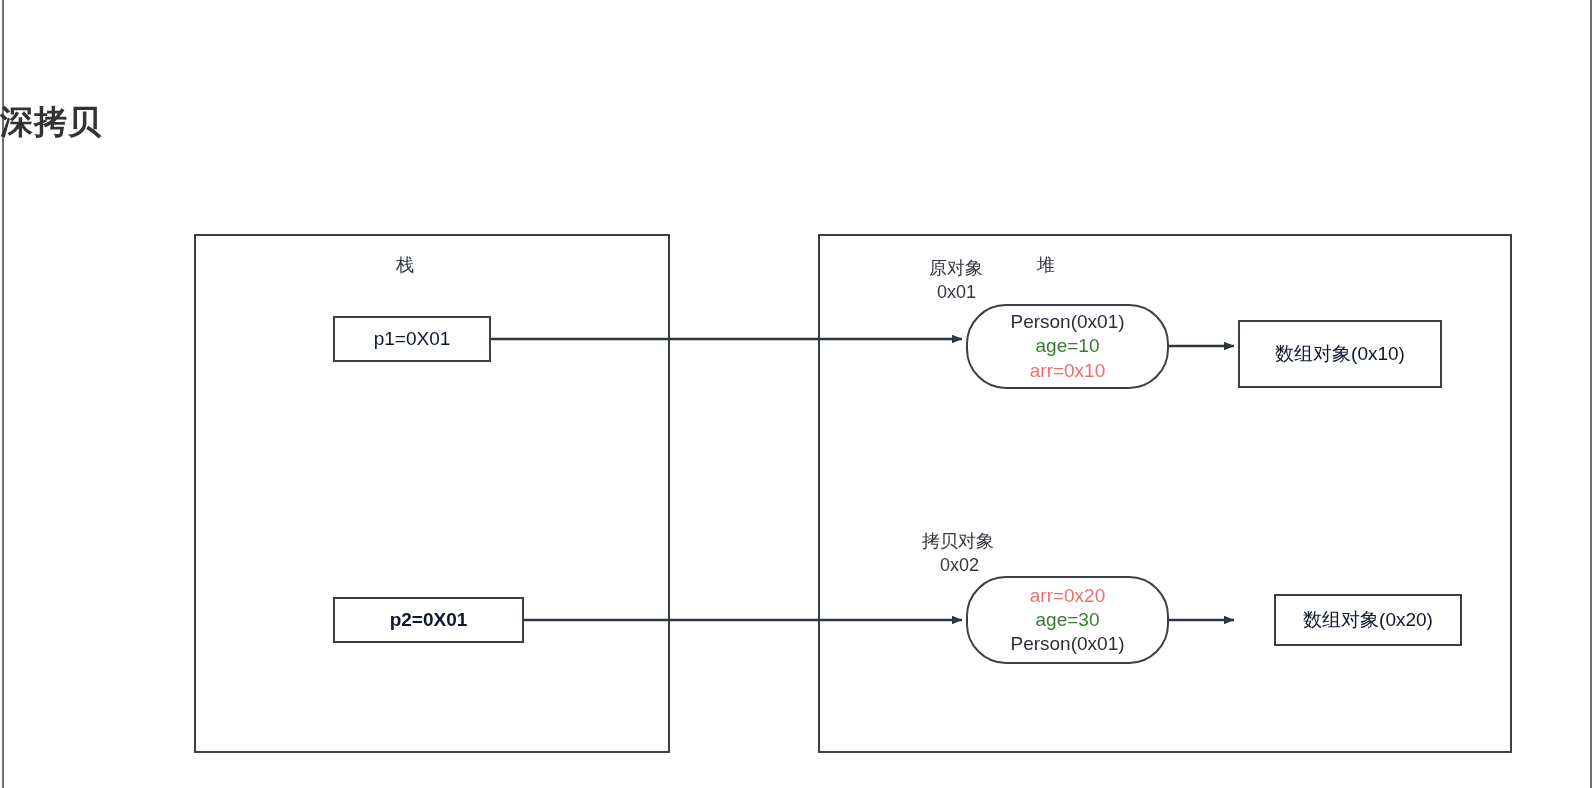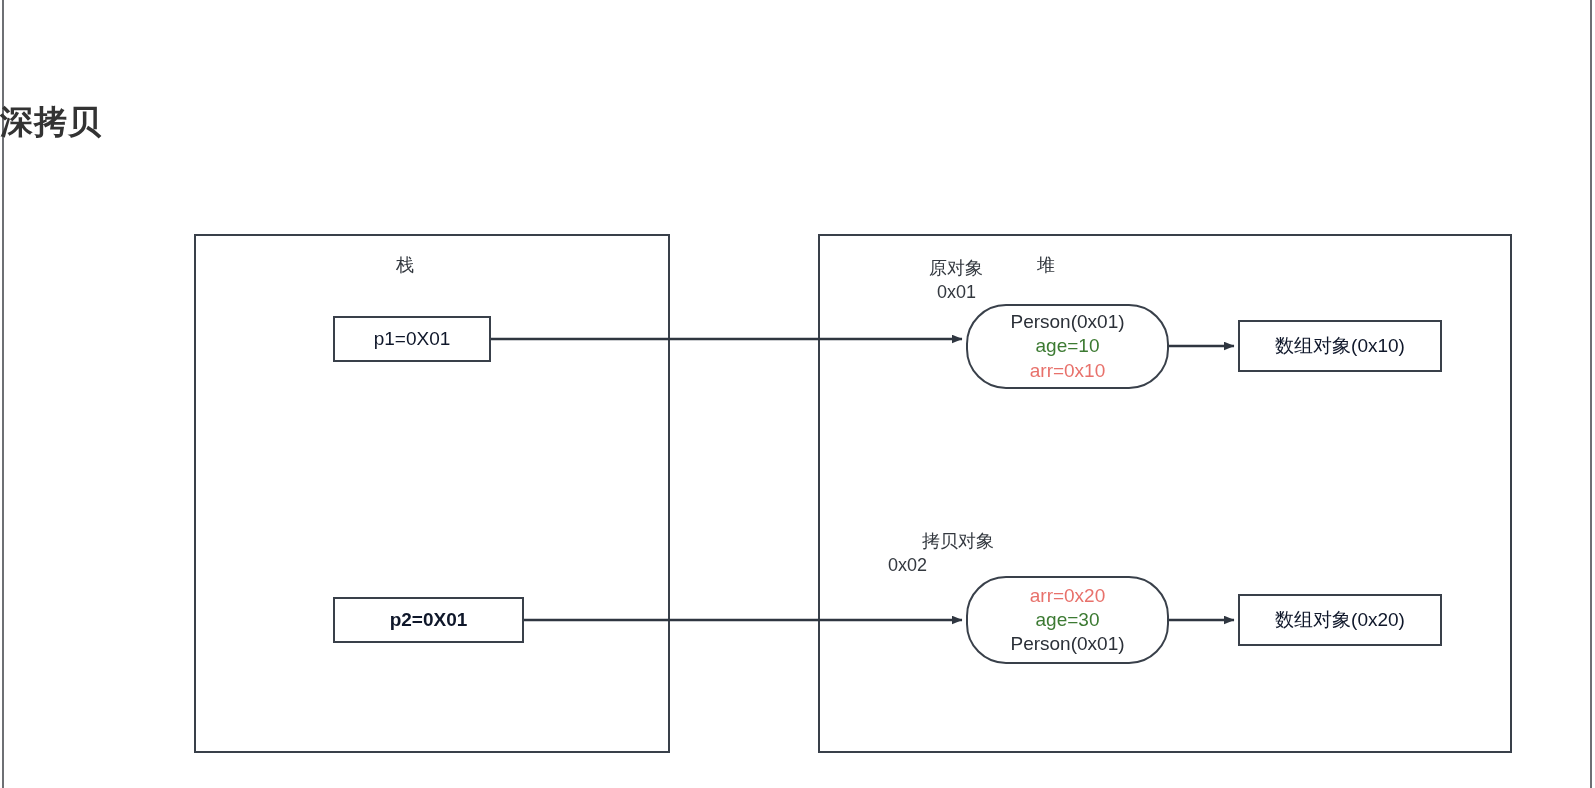--- a/index.html
+++ b/index.html
@@ -69,22 +69,22 @@
     background: #ffffff;
     display: flex;
     align-items: center;
     justify-content: center;
     font-size: 19px;
     color: #0f172a;
     white-space: nowrap;
   }
   .box-p1  { left: 333px; top: 316px; width: 158px; height: 46px; }
   .box-p2  { left: 333px; top: 597px; width: 191px; height: 46px; font-weight: bold; }
-  .box-arr1 { left: 1238px; top: 320px; width: 204px; height: 52px; }
-  .box-arr2 { left: 1238px; top: 594px; width: 204px; height: 52px; }
+  .box-arr1 { left: 1238px; top: 320px; width: 204px; height: 68px; }
+  .box-arr2 { left: 1274px; top: 594px; width: 188px; height: 52px; }
 
   
   .obj {
     position: absolute;
     border: 2px solid #39404a;
     border-radius: 40px;
     box-sizing: border-box;
     background: #ffffff;
     display: flex;
     flex-direction: column;
@@ -103,21 +103,21 @@
   
   .annot {
     position: absolute;
     font-size: 18px;
     color: #33383f;
     white-space: nowrap;
   }
   .an-orig-name { left: 929px; top: 256px; }
   .an-orig-addr { left: 937px; top: 282px; }
   .an-copy-name { left: 922px; top: 529px; }
-  .an-copy-addr { left: 888px; top: 555px; }
+  .an-copy-addr { left: 940px; top: 555px; }
 
   
   .connectors {
     position: absolute;
     left: 0;
     top: 0;
     width: 1595px;
     height: 788px;
     pointer-events: none;
   }

